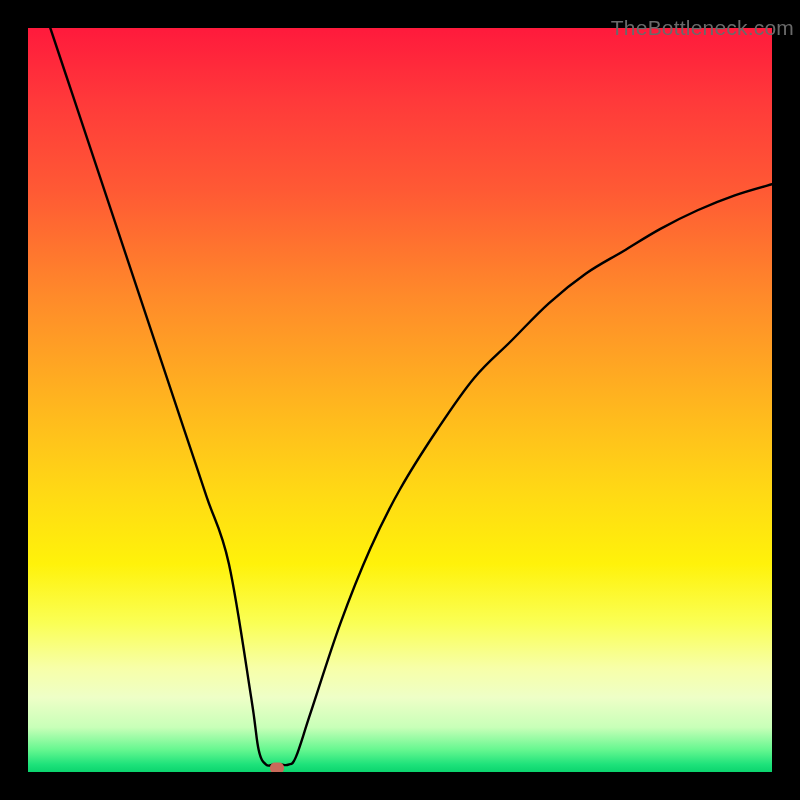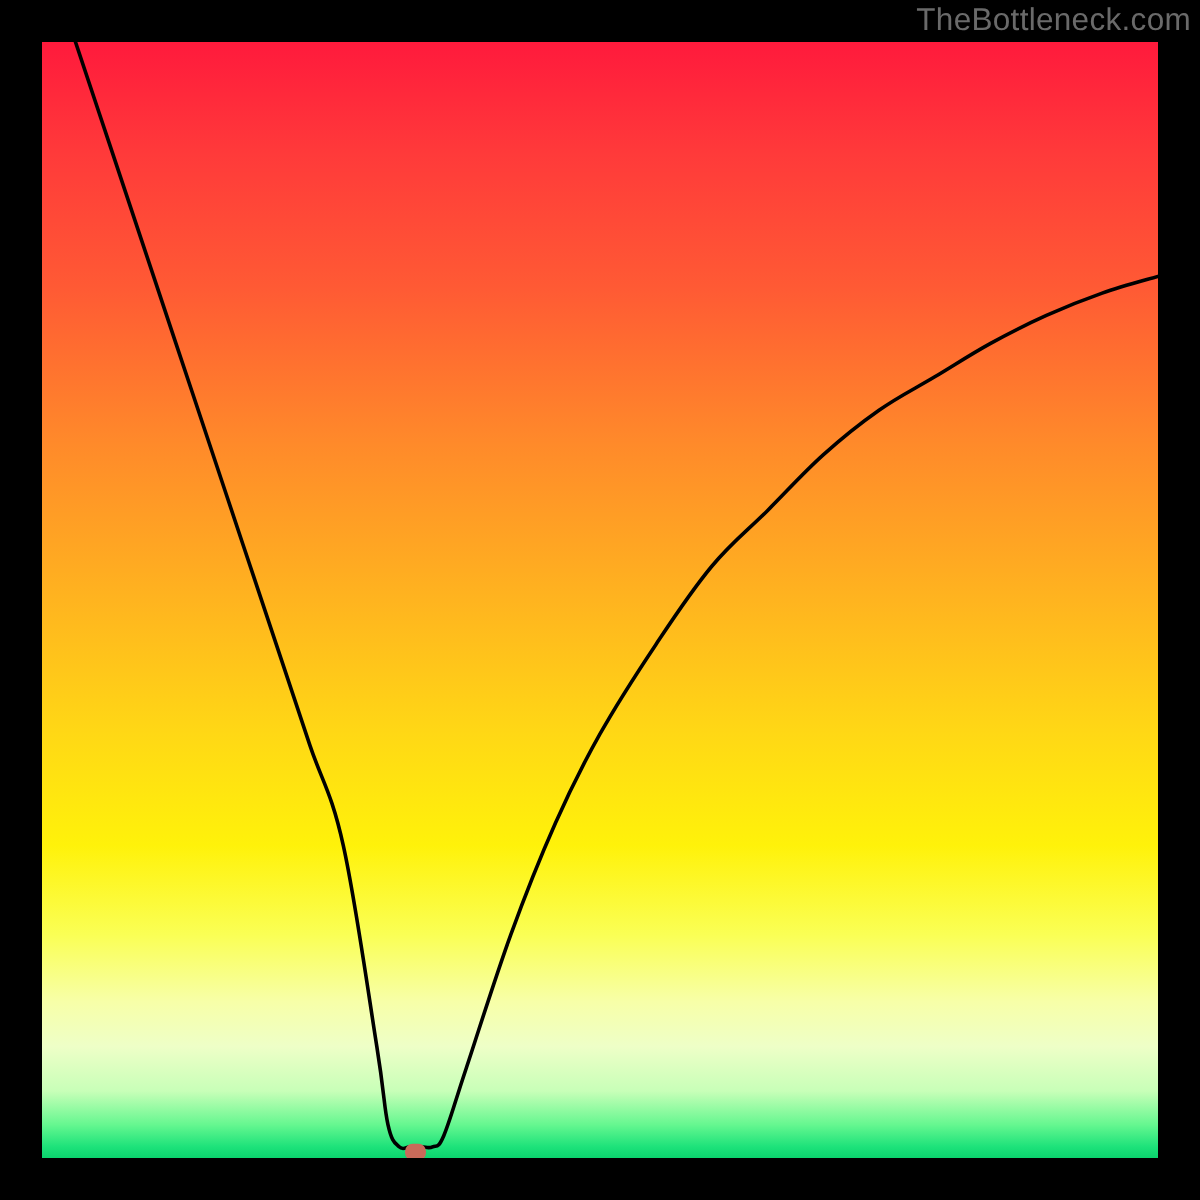--- a/index.html
+++ b/index.html
@@ -53,21 +53,21 @@
   }
   .curve-svg {
     position: absolute;
     left: 0;
     top: 0;
     width: 744px;
     height: 744px;
   }
   .watermark {
     position: absolute;
-    top: 2px;
+    top: 16px;
     right: 6px;
     color: #6a6a6a;
     font-size: 21px;
     letter-spacing: 0.2px;
     user-select: none;
   }
   .marker {
     position: absolute;
     width: 14px;
     height: 11px;

